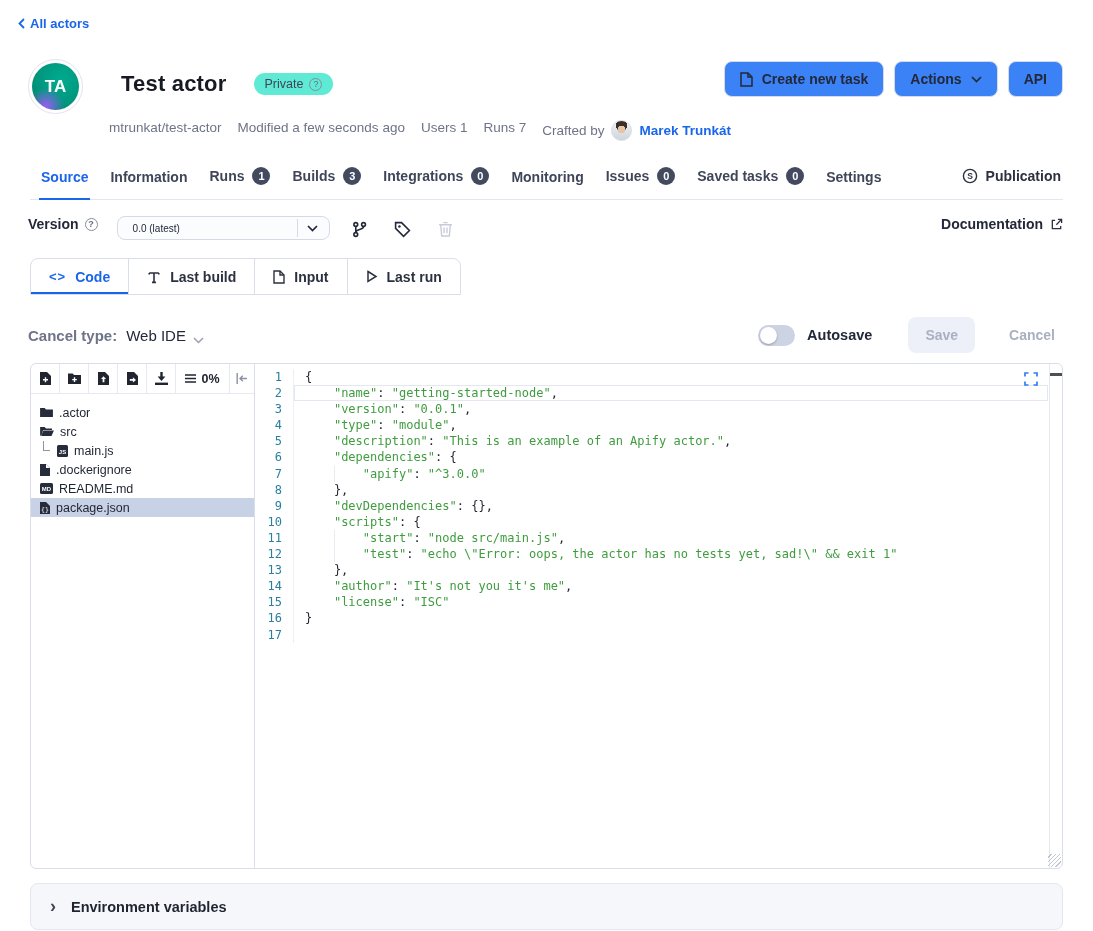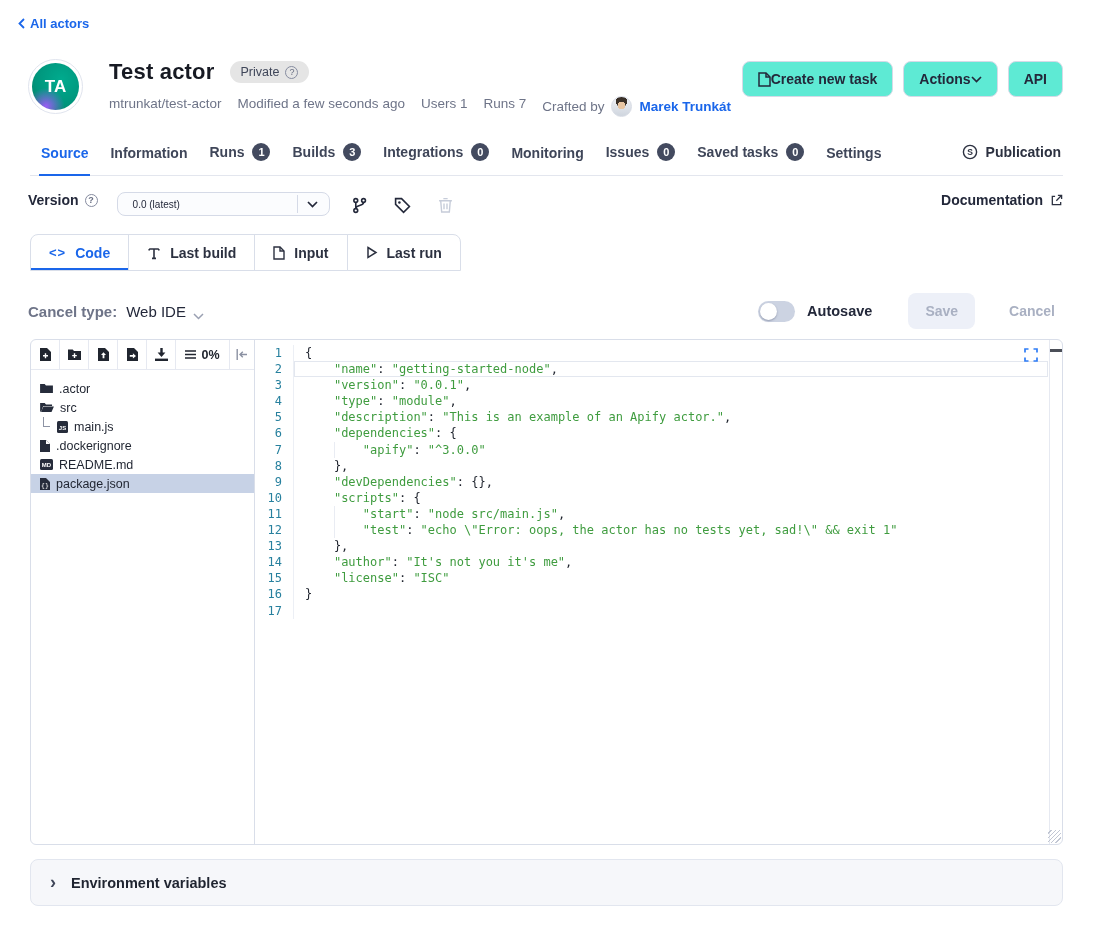--- a/index.html
+++ b/index.html
@@ -14,34 +14,34 @@
   
   .header{display:flex;align-items:flex-start;margin:26px 30px 0 28px}
   .avatar{width:55px;height:55px;border:1px solid #e0e4ee;border-radius:50%;flex:none;
        display:flex;align-items:center;justify-content:center;background:#fff}
   .avatar-inner{width:47px;height:47px;border-radius:50%;color:#fff;font-weight:700;font-size:17px;
        display:flex;align-items:center;justify-content:center;
        background:radial-gradient(circle at 30% 92%, #9a5cf5 0%, rgba(154,92,245,0) 34%),
                   radial-gradient(circle at 62% 35%, #00ab8e 0%, #00957c 60%, #097a57 100%)}
   .header-main{margin-left:26px;flex:1;min-width:0}
   .title-row{display:flex;align-items:center;gap:15px}
-  .page-title{margin:0;font-size:22px;font-weight:700;color:#171a23;letter-spacing:.2px}
-  .badge-private{display:inline-flex;align-items:center;gap:6px;background:#e5e5e5;border-radius:13px;
+  .page-title{margin:12px;font-size:22px;font-weight:700;color:#171a23;letter-spacing:.2px}
+  .badge-private{display:inline-flex;align-items:center;gap:6px;background:#5eead4;border-radius:13px;
        padding:4px 11px;font-size:12.5px;color:#3f4659;font-weight:500}
   .qmark{width:13px;height:13px;border:1px solid #868ca0;border-radius:50%;font-size:9px;line-height:11px;
        text-align:center;color:#666c80;flex:none}
   .meta-row{display:flex;gap:16px;margin-top:11px;color:var(--text-gray);font-size:13.5px;white-space:nowrap}
   .crafted{display:flex;align-items:center;gap:7px}
   .author-avatar{width:21px;height:21px;border-radius:50%;border:1px solid #d8dce5;flex:none;
        background:radial-gradient(circle at 50% 44%, #e7c5a2 0 26%, rgba(0,0,0,0) 27%),
                   radial-gradient(circle at 50% 24%, #3a3028 0 32%, rgba(0,0,0,0) 33%),
                   linear-gradient(#f0f2f6,#cfd5de)}
   .author-link{color:var(--accent);font-weight:600;text-decoration:none;cursor:pointer}
   .header-actions{display:flex;gap:10px;margin-left:auto;margin-top:2px}
-  .btn{display:inline-flex;align-items:center;background:#5eead4;border:1px solid #d5dae7;
+  .btn{display:inline-flex;align-items:center;gap:9px;background:#3b82f6;border:1px solid #d5dae7;
        border-radius:8px;padding:0 15px;height:36px;font-size:14px;font-weight:600;color:var(--text-dark);
        font-family:inherit;cursor:pointer;white-space:nowrap}
   
   .tabs{display:flex;align-items:center;margin:20px 30px 0;border-bottom:1px solid #e3e6ee}
   .tab{position:relative;display:flex;align-items:center;gap:8px;padding:6px 11px 14px;font-size:14px;
        font-weight:600;color:#3f4659;cursor:pointer;white-space:nowrap}
   .tab.active{color:var(--accent)}
   .tab.active::after{content:"";position:absolute;left:9px;right:9px;bottom:-1px;height:2px;background:var(--accent)}
   .tab-badge{min-width:18px;height:18px;border-radius:9px;background:var(--badge-bg);color:#fff;font-size:11px;
        font-weight:700;display:flex;align-items:center;justify-content:center;padding:0 4px}

